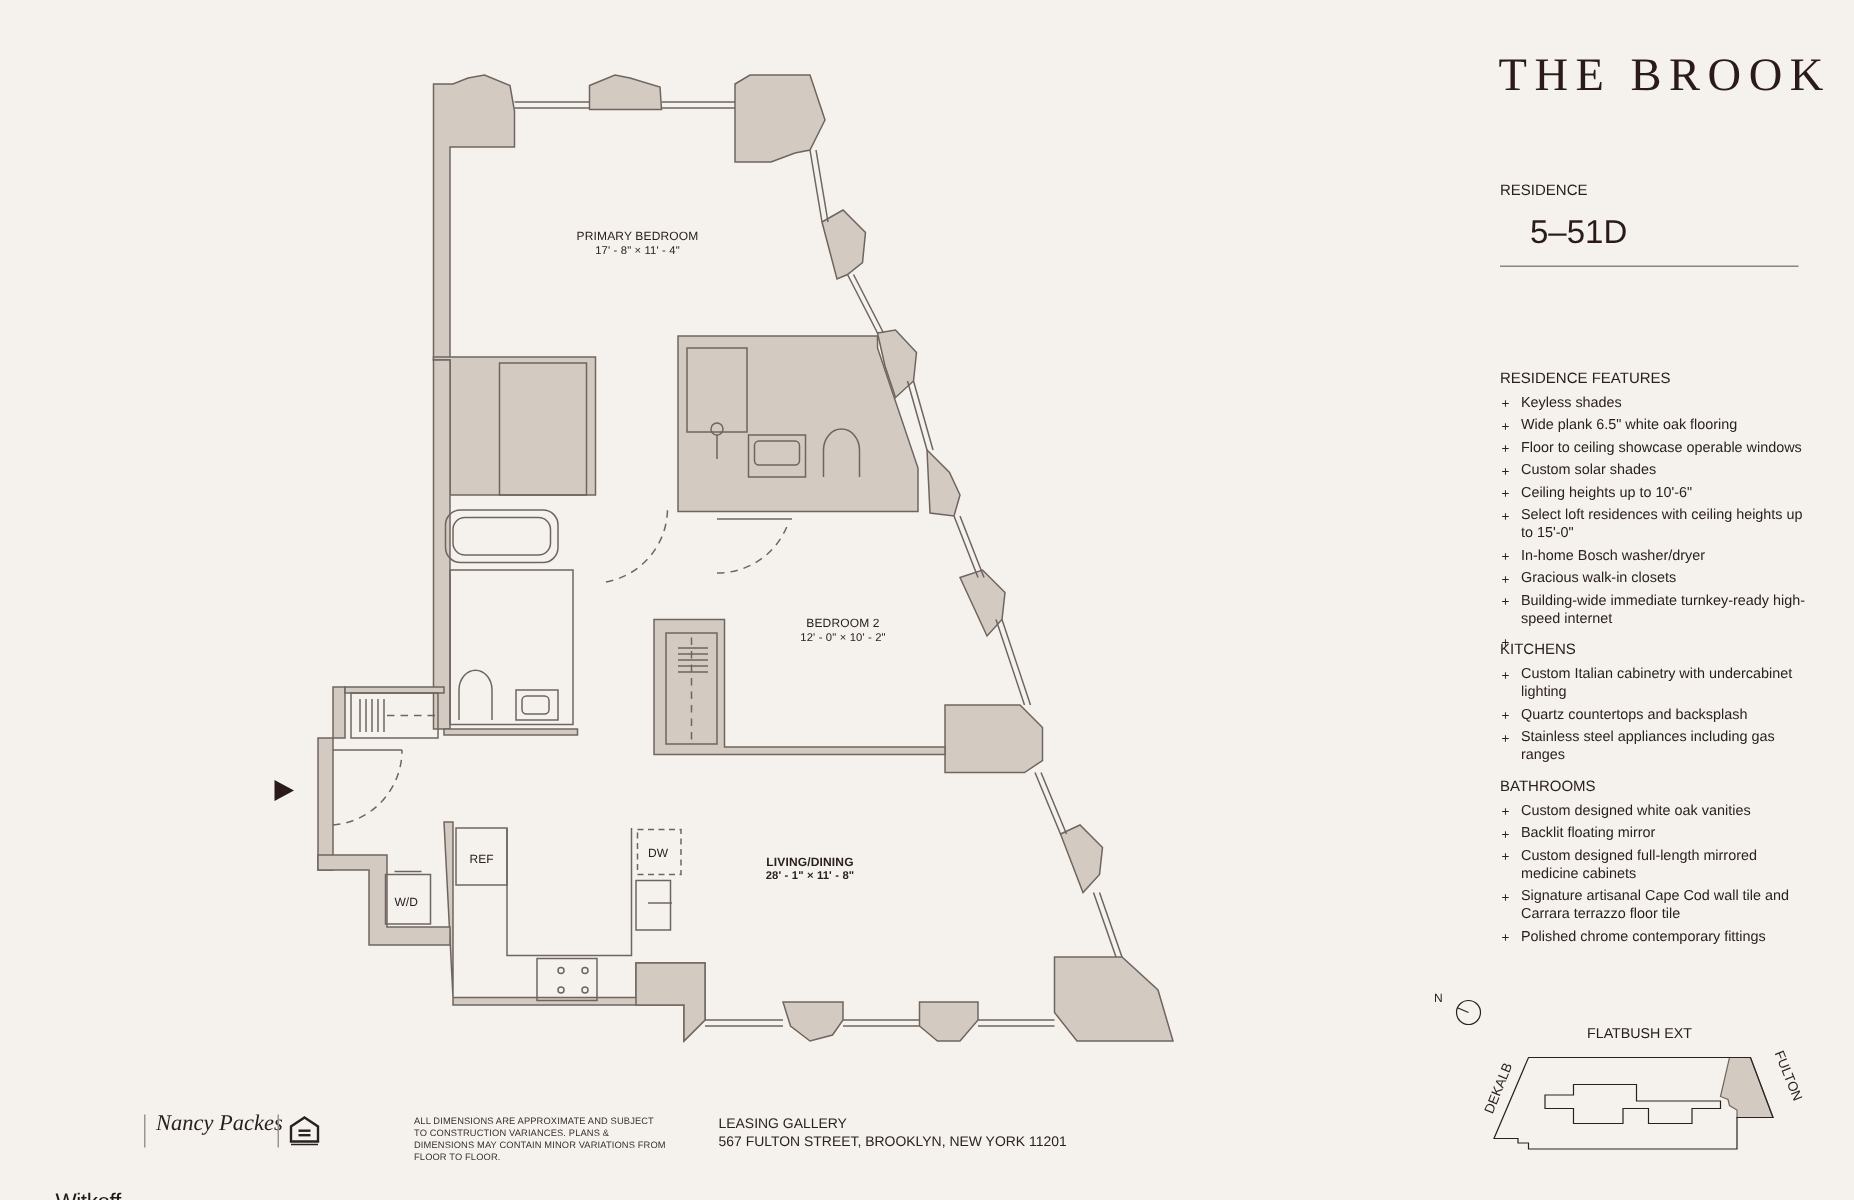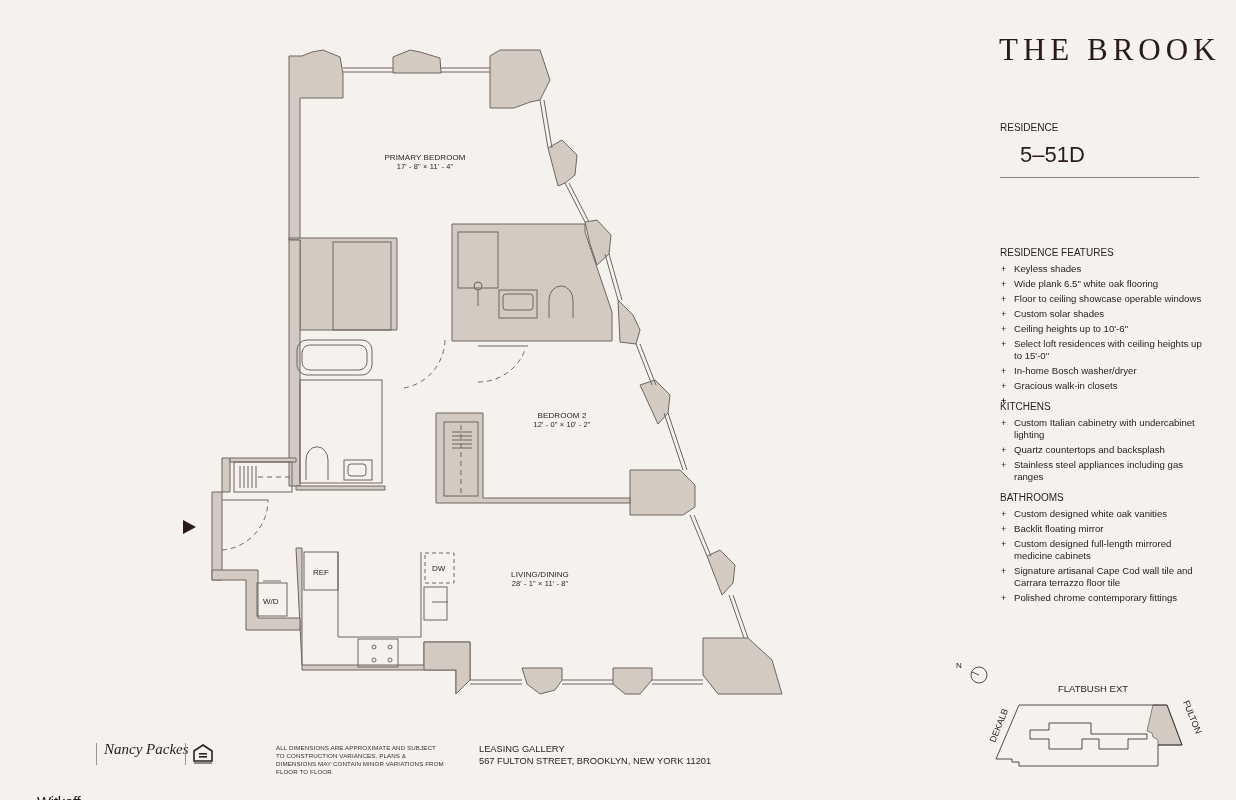--- a/index.html
+++ b/index.html
@@ -127,21 +127,21 @@
   </svg>
 
   <div class="room-label" style="left:370px;top:153px;width:110px;">
     <div>PRIMARY BEDROOM</div>
     <div class="dim">17' - 8" × 11' - 4"</div>
   </div>
   <div class="room-label" style="left:512px;top:411px;width:100px;">
     <div>BEDROOM 2</div>
     <div class="dim">12' - 0" × 10' - 2"</div>
   </div>
-  <div class="room-label" style="left:490px;top:570px;width:100px;">
+  <div class="room-label" style="left:490px;top:570px;width:100px;font-weight:bold;">
     <div>LIVING/DINING</div>
     <div class="dim">28' - 1" × 11' - 8"</div>
   </div>
   <span class="fixture-label" style="left:313px;top:568px;">REF</span>
   <span class="fixture-label" style="left:263px;top:597px;">W/D</span>
   <span class="fixture-label" style="left:432px;top:564px;">DW</span>
 </div>
 
 <div class="brand">THE BROOK</div>
 <div class="res-label">RESIDENCE</div>
@@ -152,21 +152,21 @@
   <div class="sec-title">RESIDENCE FEATURES</div>
   <ul class="feat-list">
     <li><span class="plus">+</span><span>Keyless shades</span></li>
     <li><span class="plus">+</span><span>Wide plank 6.5" white oak flooring</span></li>
     <li><span class="plus">+</span><span>Floor to ceiling showcase operable windows</span></li>
     <li><span class="plus">+</span><span>Custom solar shades</span></li>
     <li><span class="plus">+</span><span>Ceiling heights up to 10'-6"</span></li>
     <li><span class="plus">+</span><span>Select loft residences with ceiling heights up to 15'-0"</span></li>
     <li><span class="plus">+</span><span>In-home Bosch washer/dryer</span></li>
     <li><span class="plus">+</span><span>Gracious walk-in closets</span></li>
-    <li><span class="plus">+</span></li>
+    <li><span class="plus">+</span><span>Building-wide immediate turnkey-ready high-speed internet</span></li>
     <li><span class="plus">+</span></li>
   </ul>
 
   <div class="sec-title">KITCHENS</div>
   <ul class="feat-list">
     <li><span class="plus">+</span><span>Custom Italian cabinetry with undercabinet lighting</span></li>
     <li><span class="plus">+</span><span>Quartz countertops and backsplash</span></li>
     <li><span class="plus">+</span><span>Stainless steel appliances including gas ranges</span></li>
   </ul>
 

